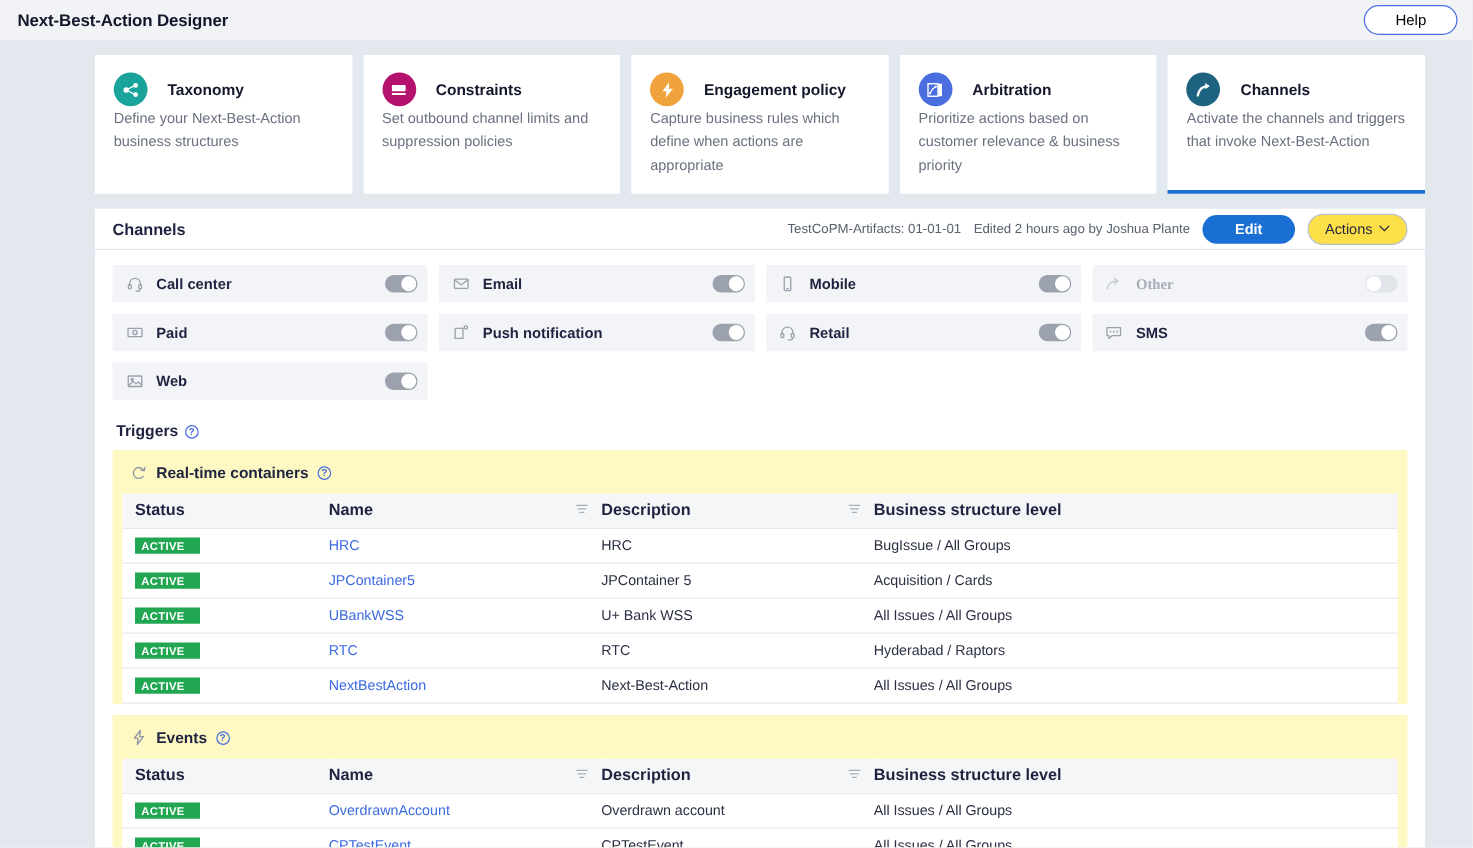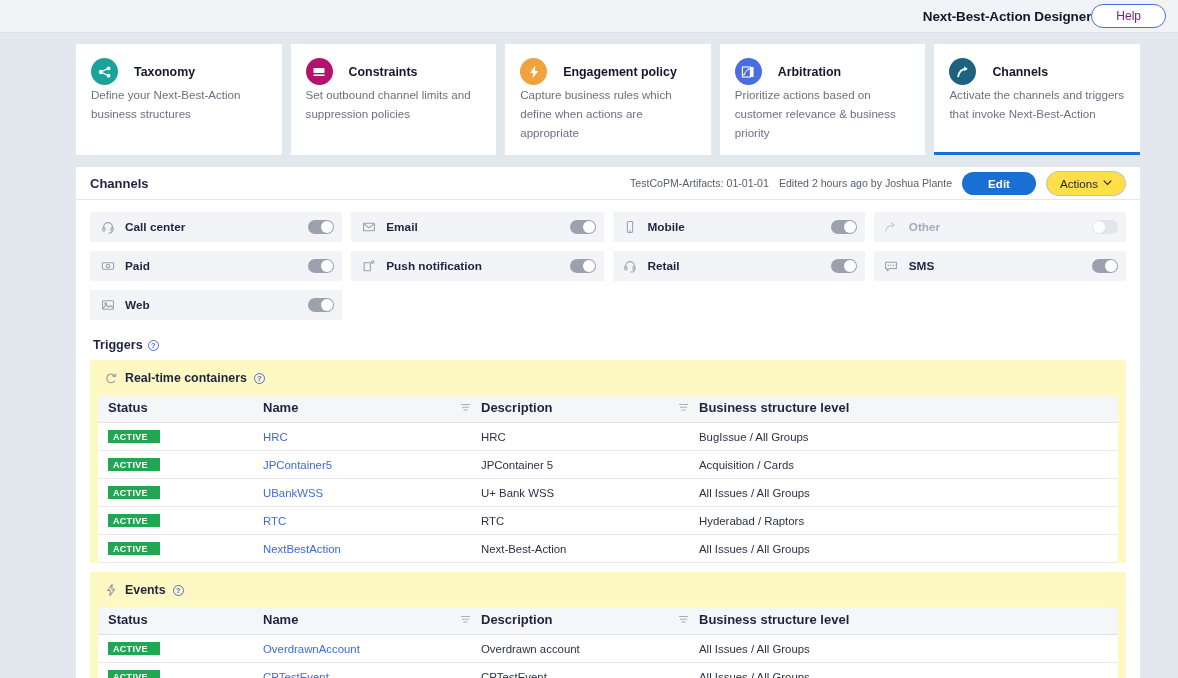--- a/index.html
+++ b/index.html
@@ -10,33 +10,33 @@
     color: #1f2340;
     overflow: hidden;
   }
 
   
   .topbar {
     height: 33px;
     background: #f1f3f6;
     display: flex;
     align-items: center;
-    justify-content: flex-end;
+    justify-content: space-between;
     padding: 0 12px 0 14px;
     border-bottom: 1px solid #dfe3e9;
   }
   .topbar-title {
     font-size: 13.5px;
     font-weight: bold;
     color: #14172b;
     letter-spacing: -0.1px;
   }
   .help-btn {
     border: 1px solid #4a6ee0;
-    color: #701a75;
+    color: #000000;
     background: #fff;
     border-radius: 13px;
     font-size: 12px;
     padding: 4px 24px;
     font-family: "Liberation Sans", sans-serif;
     cursor: pointer;
   }
 
   
   .page {
@@ -143,21 +143,21 @@
     color: #9aa1ad;
     flex: none;
   }
   .chan-label {
     font-size: 11.8px;
     font-weight: bold;
     color: #1f2340;
     margin-left: 10px;
     flex: 1;
   }
-  .chan-row.off .chan-label { color: #a7acb8; }
+  .chan-row.off .chan-label { color: #a7acb8; font-family: Liberation Serif, serif; }
   .chan-row.off .chan-ico { color: #c3c8d1; }
   .toggle {
     width: 26px; height: 14px;
     border-radius: 8px;
     background: #9ba2ad;
     position: relative;
     flex: none;
     cursor: pointer;
   }
   .toggle .knob {

